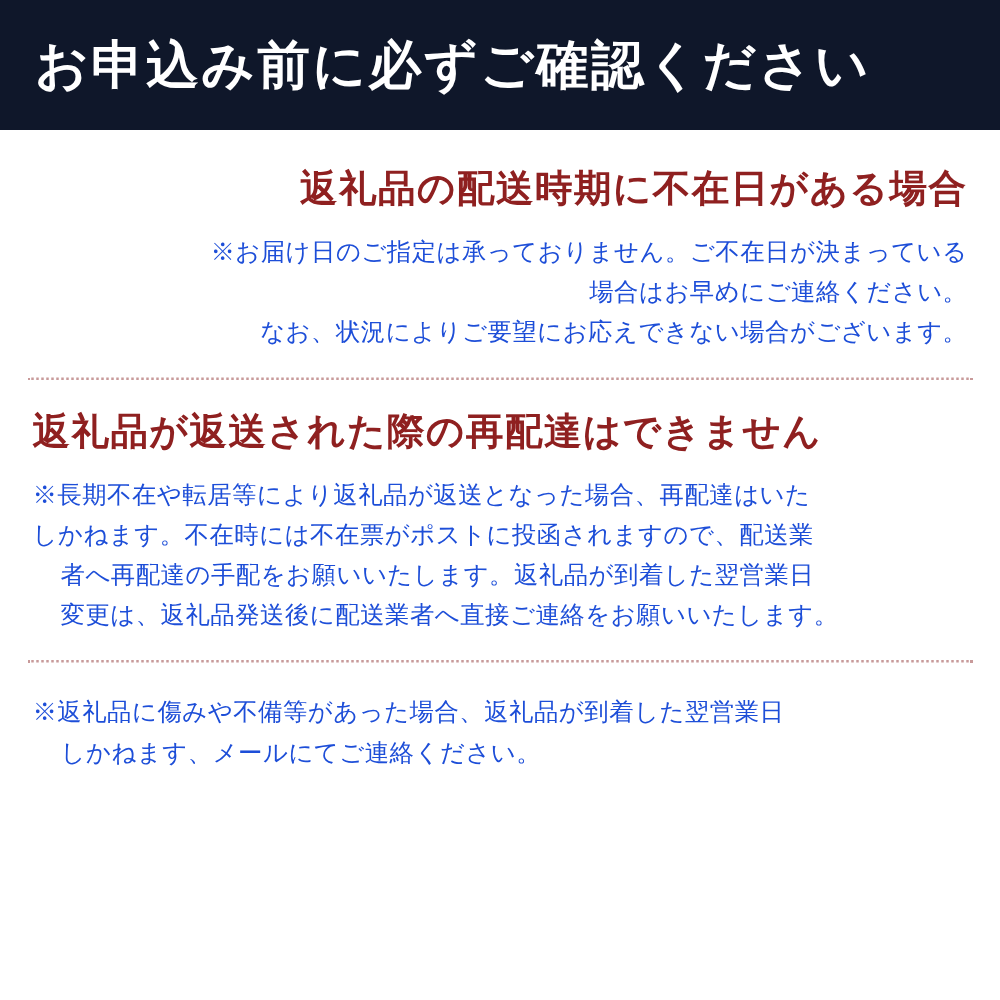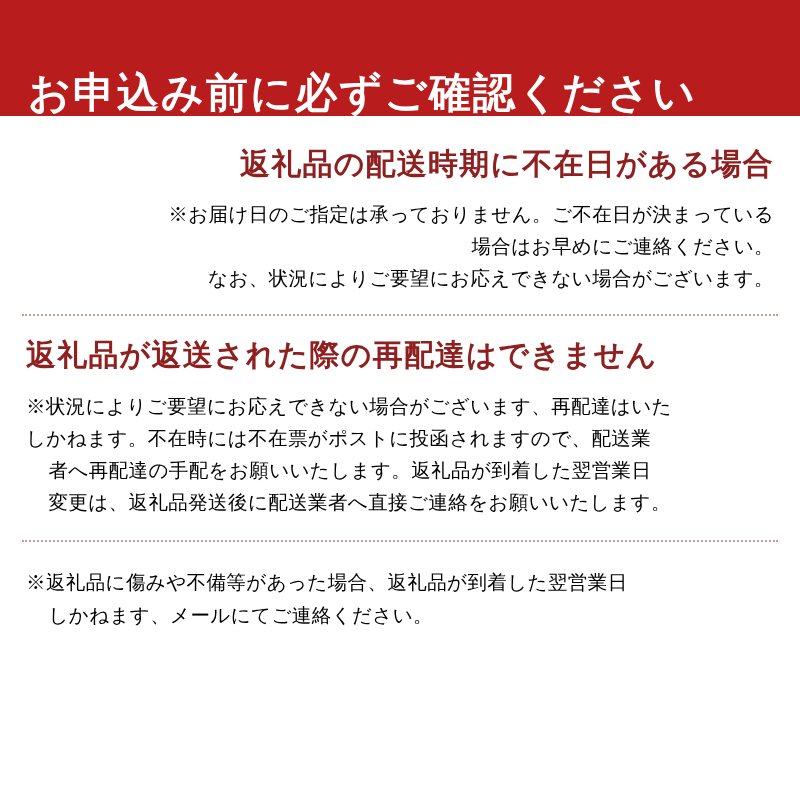--- a/index.html
+++ b/index.html
@@ -16,60 +16,60 @@
   .page {
     width: 800px;
     height: 800px;
     position: relative;
     background: #ffffff;
     display: flex;
     flex-direction: column;
   }
   .banner {
     width: 100%;
-    height: 116px;
-    background: #b91c1c;
+    height: 104px;
+    background: #0f172a;
     display: flex;
-    align-items: flex-end;
+    align-items: center;
     padding-left: 28px;
     flex: 0 0 auto;
   }
   .banner-title {
     color: #ffffff;
     font-size: 42px;
     font-weight: bold;
     letter-spacing: 2px;
     line-height: 1.1;
     white-space: nowrap;
   }
   .content {
     flex: 1 1 auto;
     padding: 0;
   }
   .section {
     padding: 26px 26px 22px 26px;
   }
   .section.s1 { padding-top: 28px; padding-bottom: 20px; text-align: right; }
-  .section.s2 { padding-top: 22px; padding-bottom: 20px; font-family: Liberation Mono, monospace; }
+  .section.s2 { padding-top: 22px; padding-bottom: 20px; }
   .section.s3 { padding-top: 24px; padding-bottom: 10px; }
   .divider {
     border-top: 2px dotted #c89a9a;
     margin: 0 22px;
     height: 0;
   }
   .heading {
     color: #8f2020;
     font-size: 30px;
     font-weight: bold;
     line-height: 1.32;
     letter-spacing: 1.2px;
     margin-bottom: 14px;
   }
   .body-text {
-    color: #000000;
+    color: #1d4ed8;
     font-size: 19.5px;
     line-height: 1.65;
     letter-spacing: 0.4px;
     font-weight: normal;
   }
   .body-text .ln { display: block; white-space: nowrap; }
   .ind1 { padding-left: 1.15em; }
   .ind0 { padding-left: 0; }
 </style>
 </head>
@@ -90,21 +90,21 @@
         <span class="ln ind1">場合はお早めにご連絡ください。</span>
         <span class="ln ind1">なお、状況によりご要望にお応えできない場合がございます。</span>
       </div>
     </div>
 
     <div class="divider"></div>
 
     <div class="section s2">
       <div class="heading">返礼品が返送された際の再配達はできません</div>
       <div class="body-text">
-        <span class="ln ind0">※状況によりご要望にお応えできない場合がございます、再配達はいた</span>
+        <span class="ln ind0">※長期不在や転居等により返礼品が返送となった場合、再配達はいた</span>
         <span class="ln ind0">しかねます。不在時には不在票がポストに投函されますので、配送業</span>
         <span class="ln ind1">者へ再配達の手配をお願いいたします。返礼品が到着した翌営業日</span>
         <span class="ln ind1">変更は、返礼品発送後に配送業者へ直接ご連絡をお願いいたします。</span>
       </div>
     </div>
 
     <div class="divider"></div>
 
     <div class="section s3">
       <div class="body-text">

